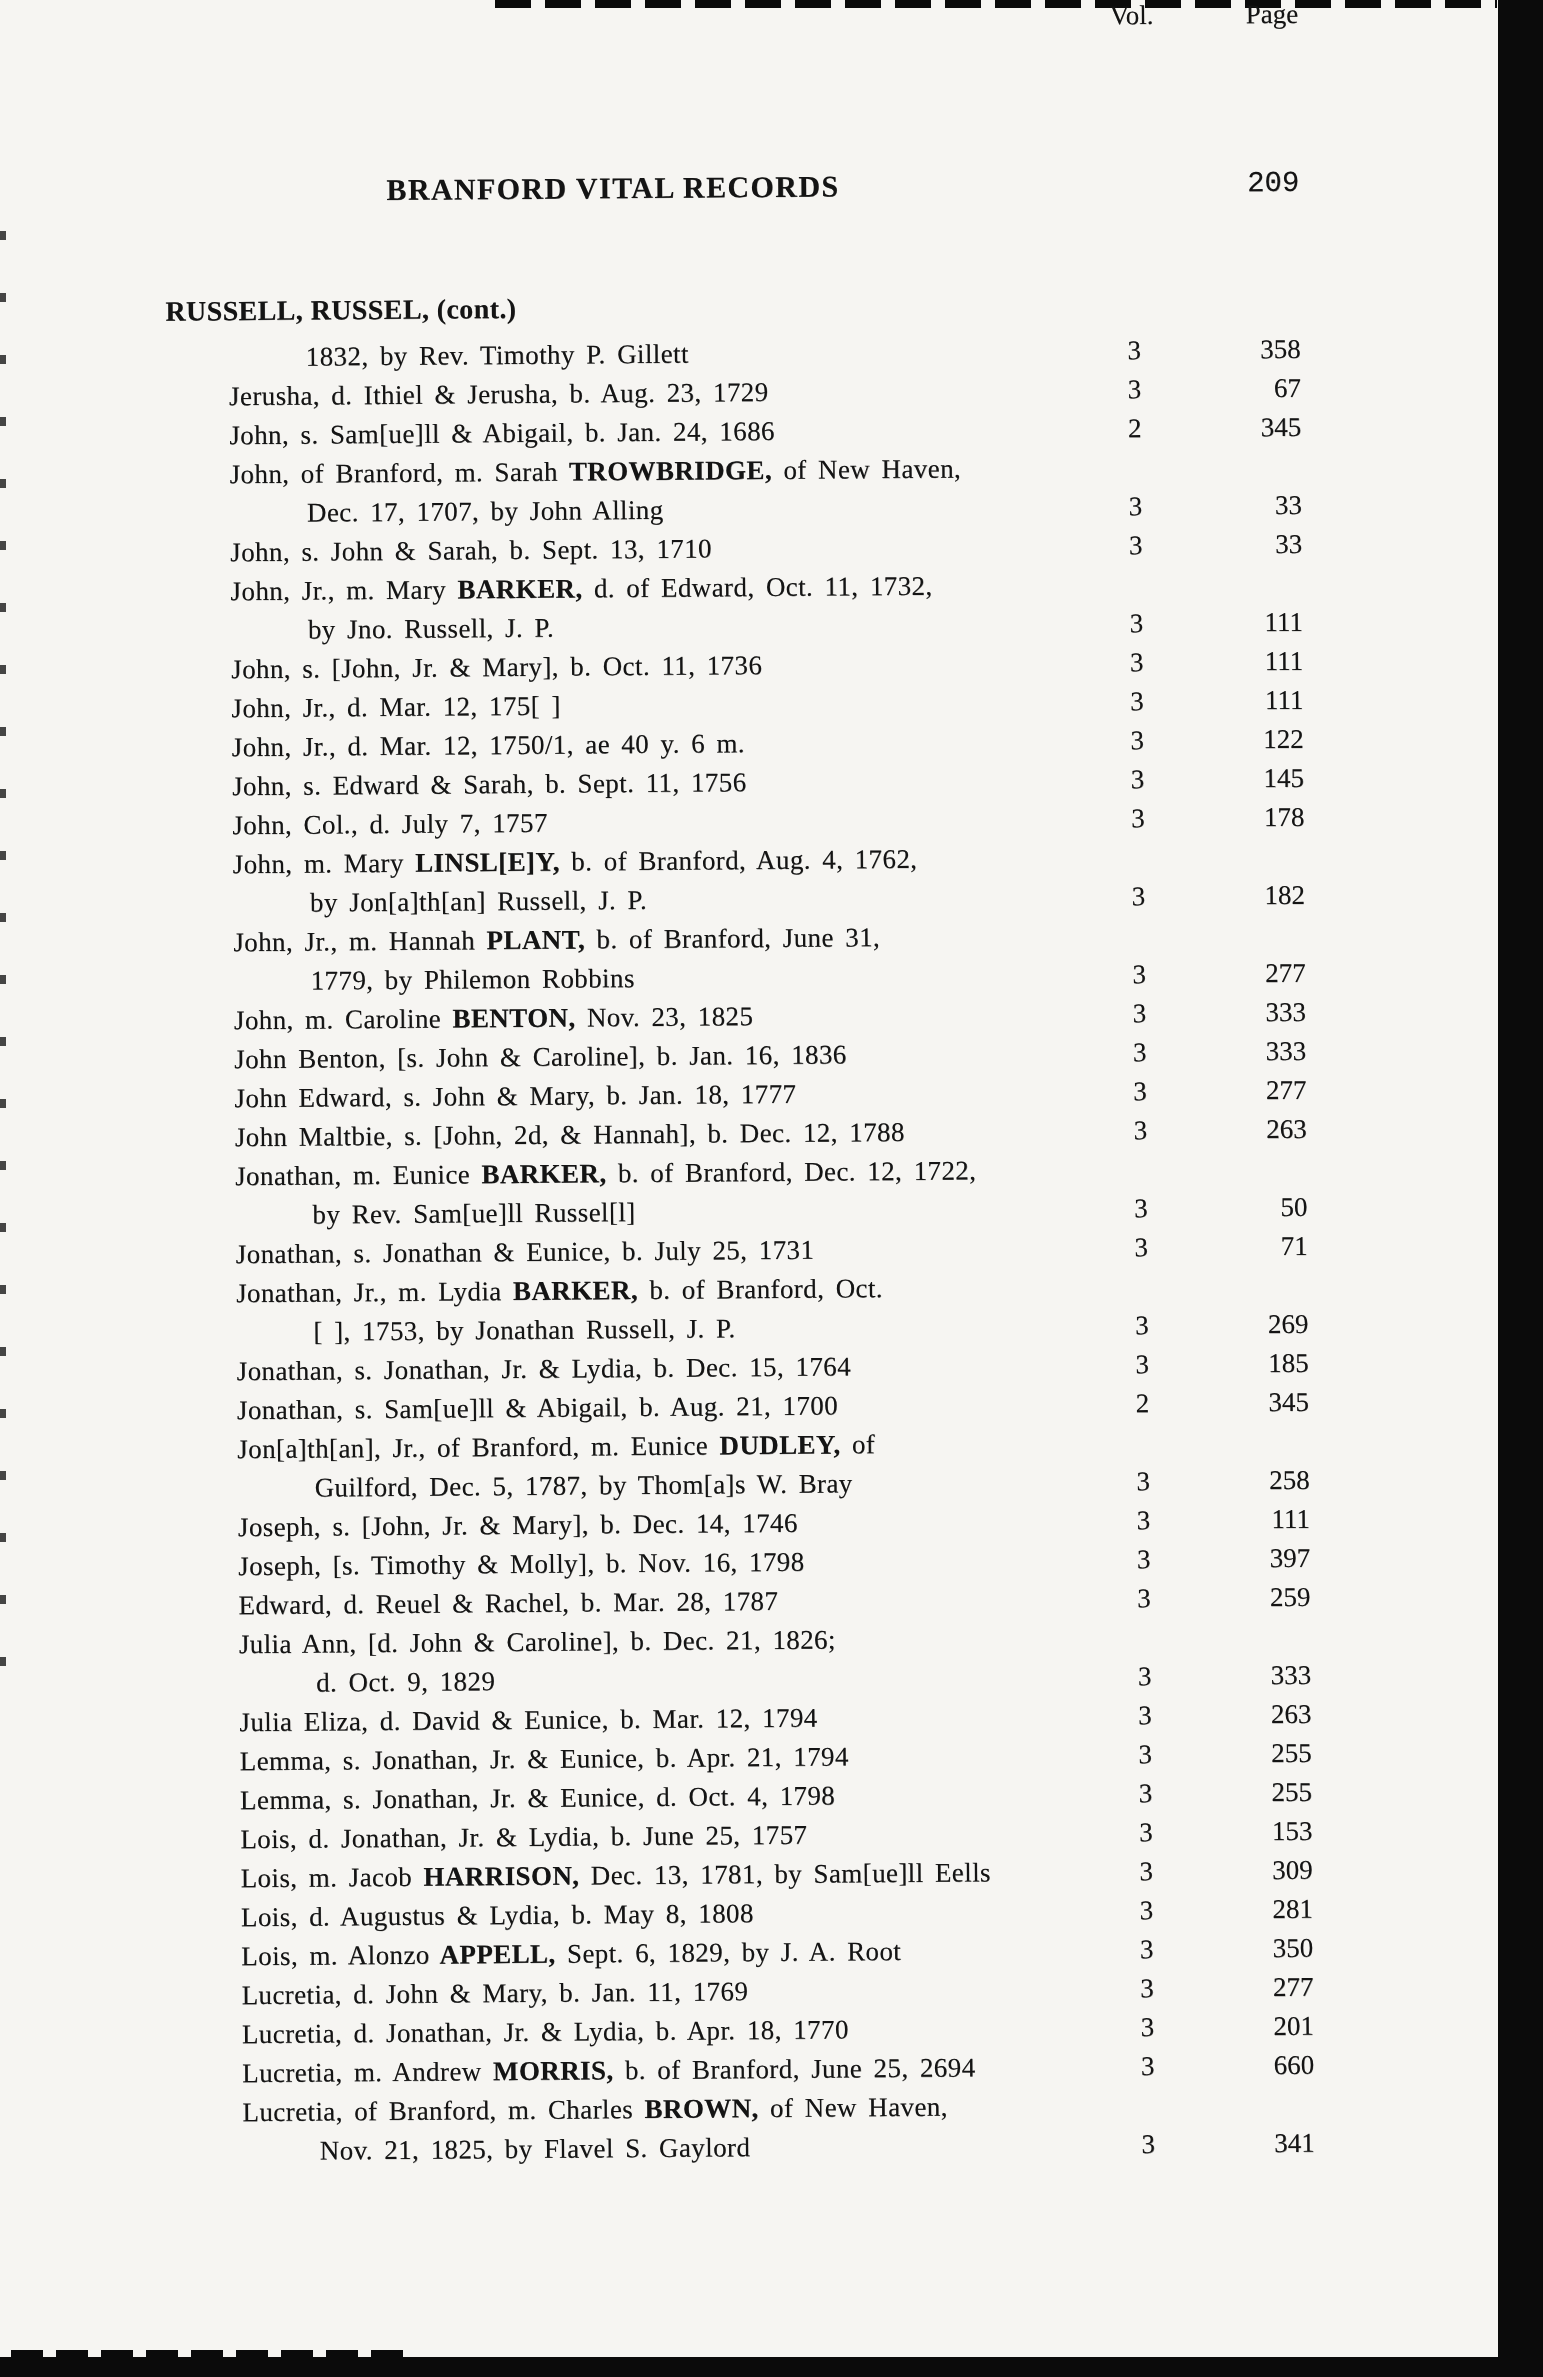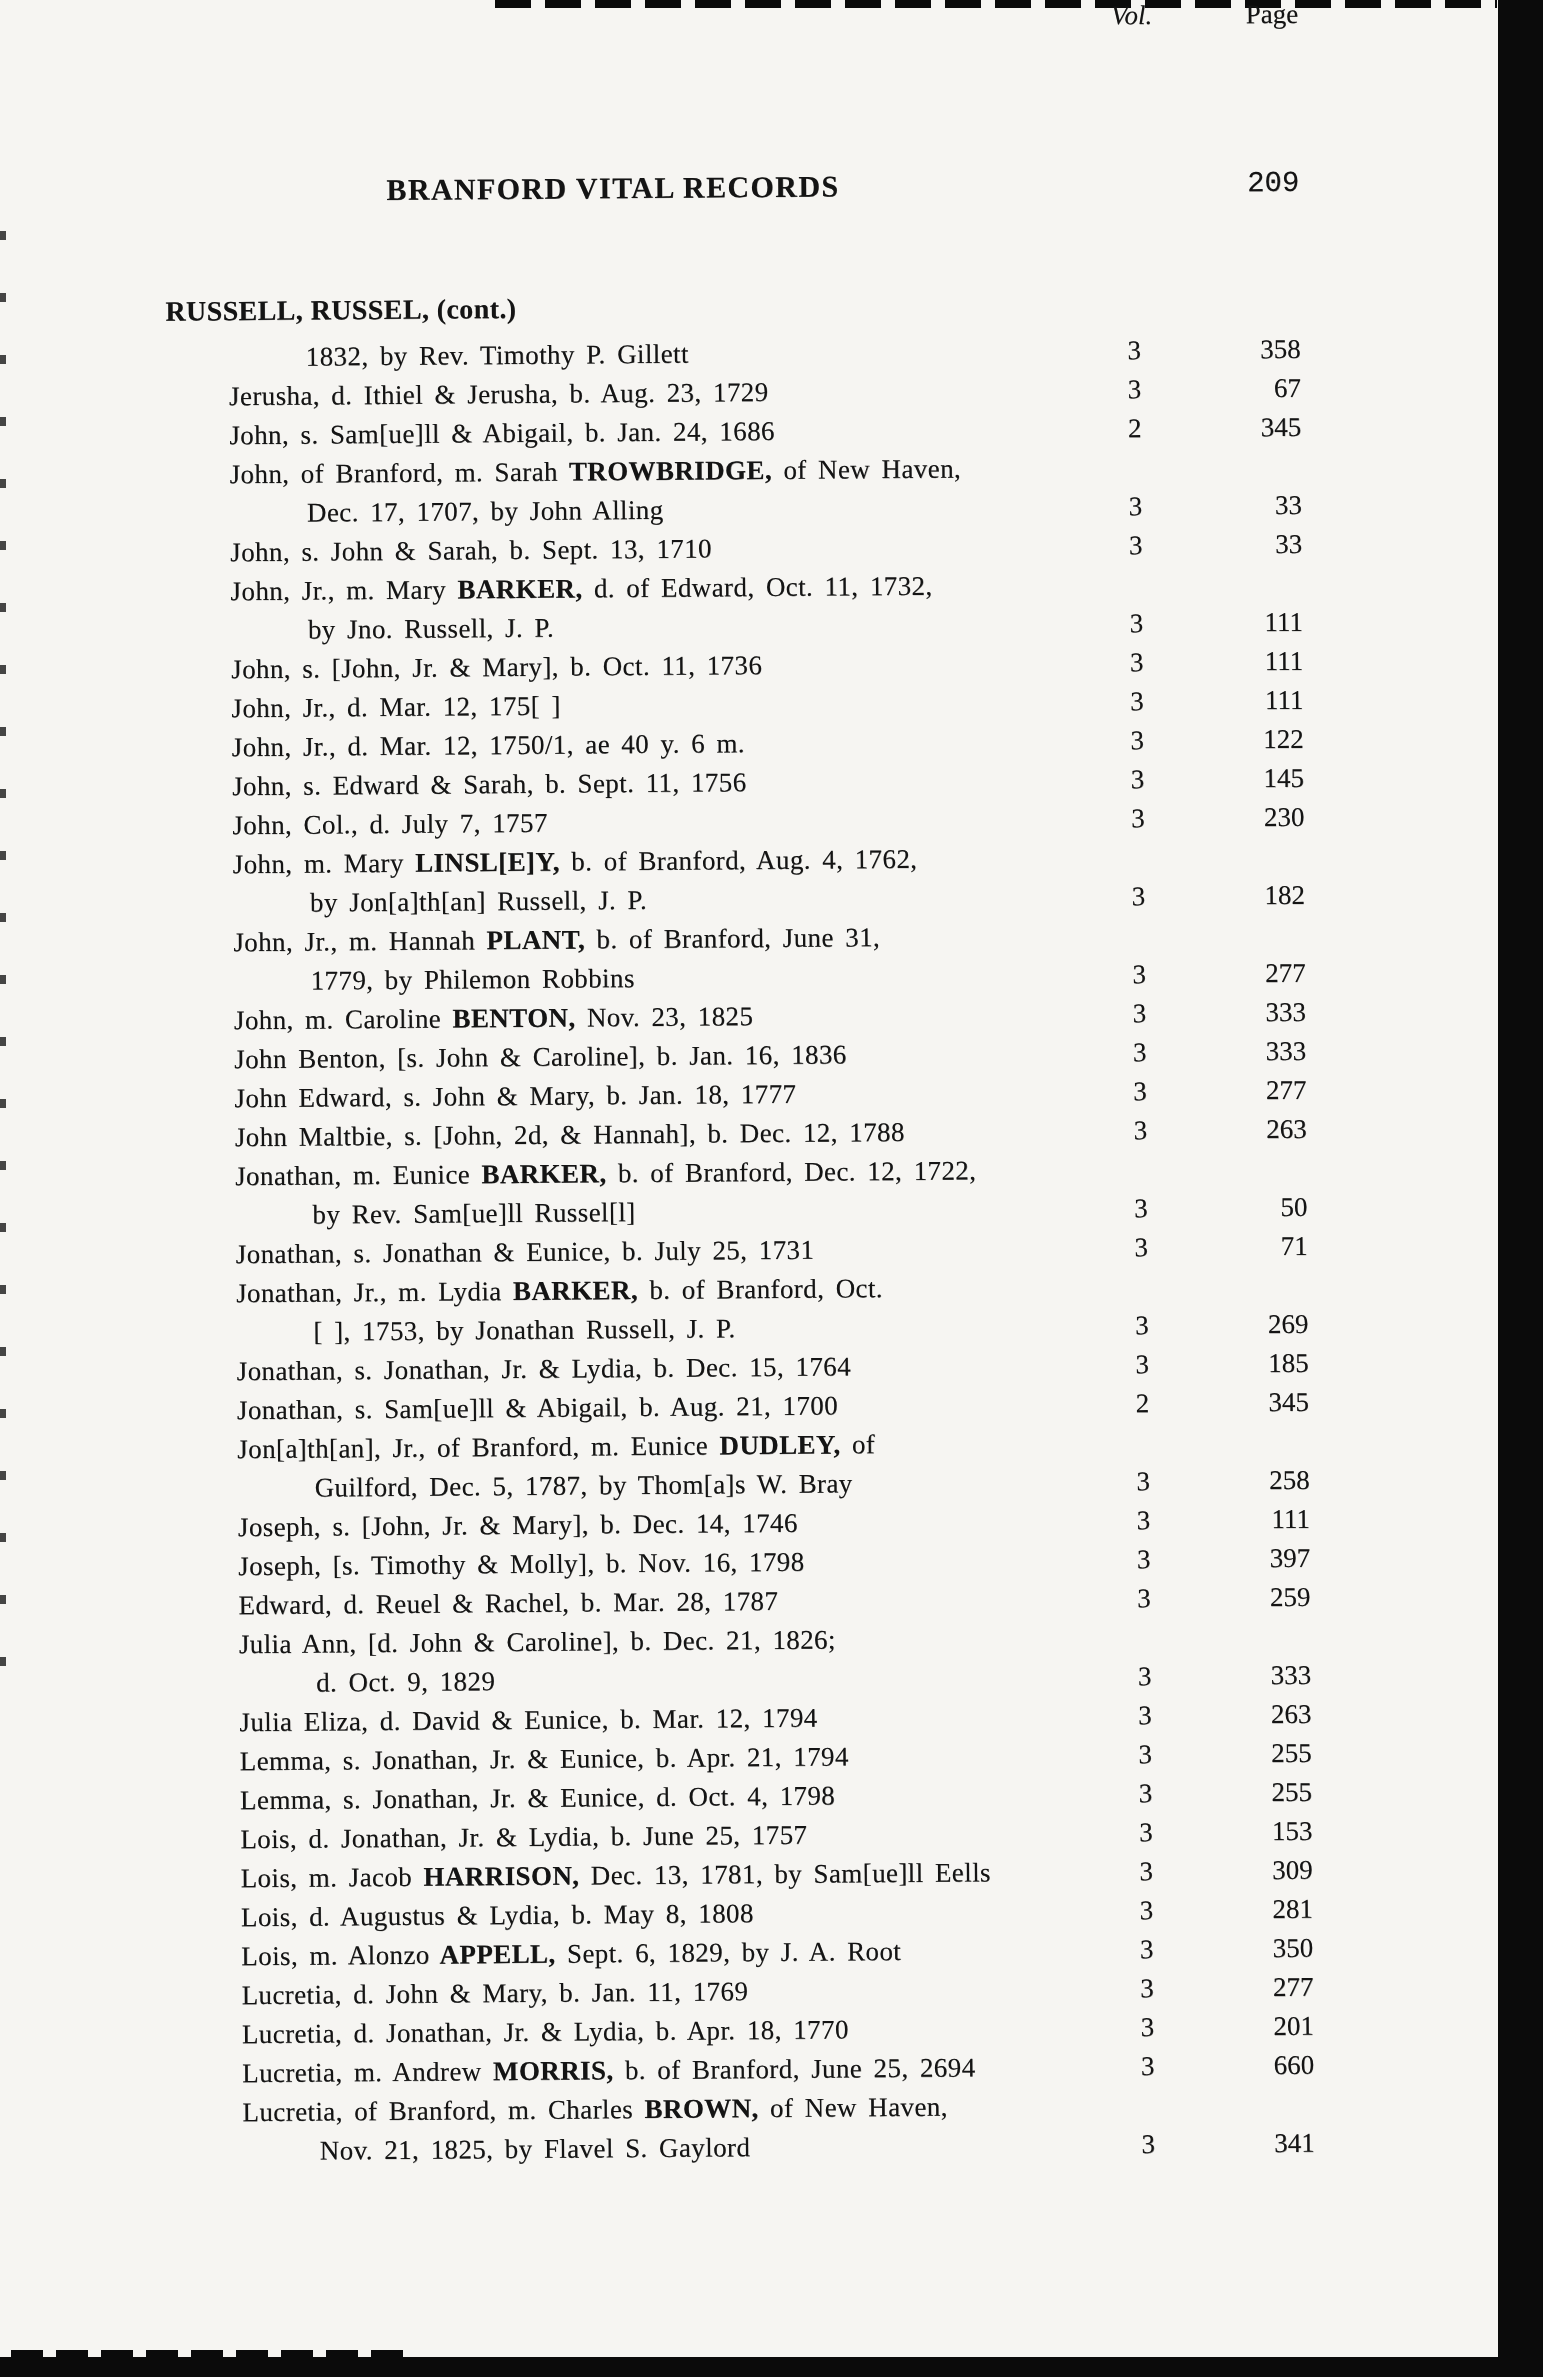--- a/index.html
+++ b/index.html
@@ -45,21 +45,21 @@
   }
   .title {
     position: absolute; left: 394px; top: 170px;
     font-size: 30px; font-weight: bold; letter-spacing: 1.4px; white-space: nowrap;
   }
   .pageno {
     position: absolute; left: 1209px; top: 171px; width: 98px;
     font-size: 29px; text-align: right; font-family: Liberation Mono, monospace;
   }
   .colhead { position: absolute; top: 259px; font-size: 28px; }
-  .colhead.vol { left: 1097px; width: 87px; text-align: center; font-style: italic; }
+  .colhead.vol { left: 1097px; width: 87px; text-align: center; }
   .colhead.pg  { left: 1209px; width: 98px; text-align: right; }
   .section {
     position: absolute; left: 172px; top: 291px;
     font-size: 28px; font-weight: bold; letter-spacing: 0.4px; white-space: nowrap;
   }
   .records { position: absolute; left: 0; top: 335px; width: 1544px; }
   .row { position: relative; height: 39px; }
   .txt {
     position: absolute; left: 235px; top: 2.8px;
     font-size: 27px; letter-spacing: 0.4px; word-spacing: 4.2px; white-space: nowrap;
@@ -148,21 +148,21 @@
           <div class="pg">122</div>
         </div>
         <div class="row">
           <div class="txt"><span>John,</span><span> s.</span><span> Edward</span><span> &amp;</span><span> Sarah,</span><span> b.</span><span> Sept.</span><span> 11,</span><span> 1756</span></div>
           <div class="vol">3</div>
           <div class="pg">145</div>
         </div>
         <div class="row">
           <div class="txt"><span>John,</span><span> Col.,</span><span> d.</span><span> July</span><span> 7,</span><span> 1757</span></div>
           <div class="vol">3</div>
-          <div class="pg">230</div>
+          <div class="pg">178</div>
         </div>
         <div class="row">
           <div class="txt"><span>John,</span><span> m.</span><span> Mary</span><b> LINSL[E]Y,</b><span> b.</span><span> of</span><span> Branford,</span><span> Aug.</span><span> 4,</span><span> 1762,</span></div>
           <div class="vol"></div>
           <div class="pg"></div>
         </div>
         <div class="row">
           <div class="txt ind"><span>by</span><span> Jon[a]th[an]</span><span> Russell,</span><span> J.</span><span> P.</span></div>
           <div class="vol">3</div>
           <div class="pg">182</div>

